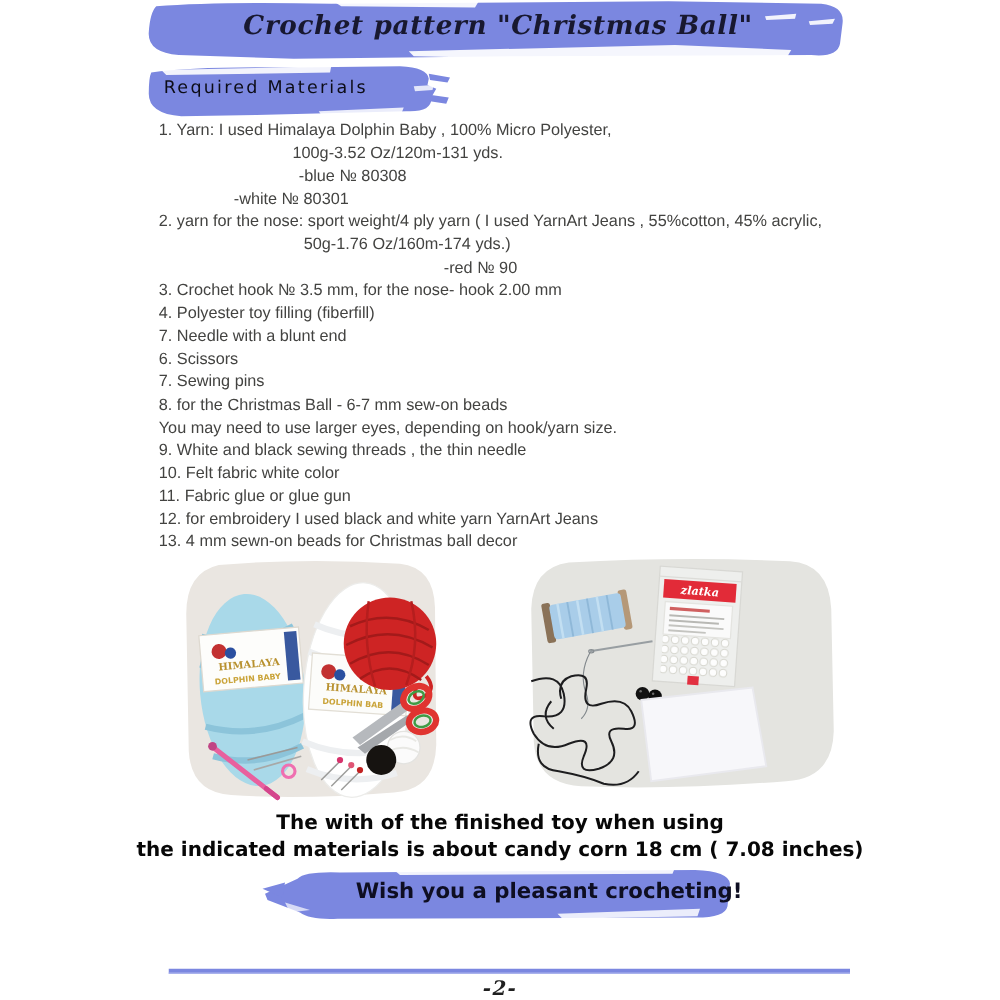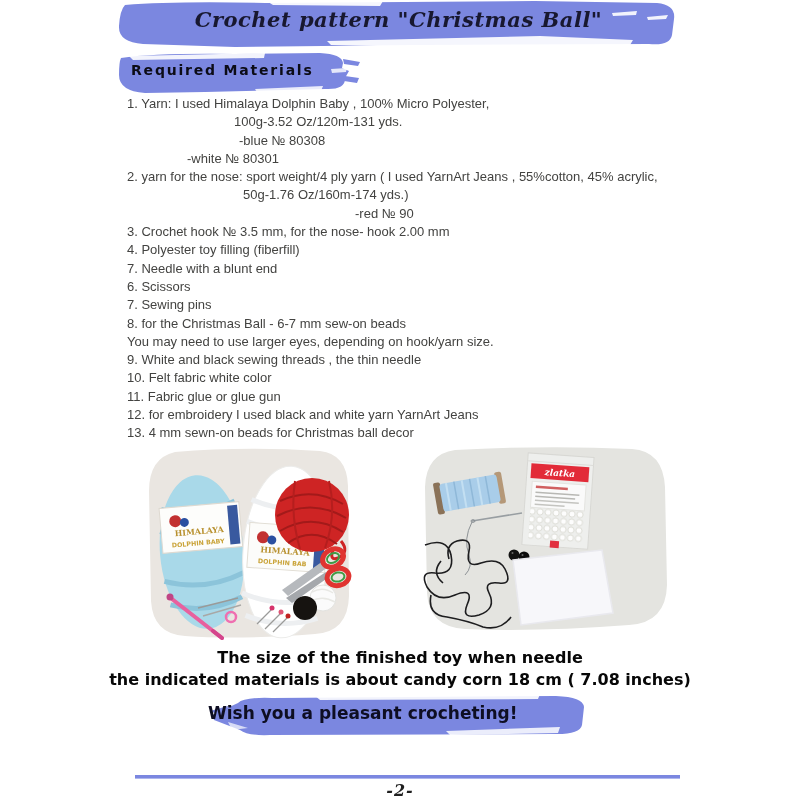--- a/index.html
+++ b/index.html
@@ -6,31 +6,31 @@
   .page{position:relative;width:800px;height:800px;background:#ffffff;overflow:hidden;
         font-family:"Liberation Sans",sans-serif;}
   svg{position:absolute;display:block;}
   .band-header{left:115px;top:0;}
   .band-section{left:115px;top:51px;}
   .band-banner{left:208px;top:694px;}
   .doc-title{position:absolute;left:115px;top:7px;width:567px;text-align:center;
              font-family:"DejaVu Serif",serif;font-style:italic;font-weight:bold;
              font-size:21px;color:#181830;letter-spacing:.5px;}
   .section-heading{position:absolute;left:131px;top:62px;
-             font-family:"DejaVu Sans",sans-serif;font-weight:bold;font-size:14px;
+             font-family:"DejaVu Sans",sans-serif;font-weight:normal;font-size:14px;
              letter-spacing:1.8px;color:#0c0c16;}
   .materials{position:absolute;left:127px;top:95px;width:640px;
              font-size:13px;color:#434341;}
   .ln{line-height:18.3px;white-space:nowrap;}
   .i95{margin-left:107px}.i153{margin-left:112px}.i146{margin-left:60px}
   .i156{margin-left:116px}.i228{margin-left:228px}
   .size-note{position:absolute;left:0;top:647px;width:800px;text-align:center;
              font-family:"DejaVu Sans",sans-serif;font-weight:bold;font-size:16px;
              color:#070707;line-height:22px;}
-  .banner-text{position:absolute;left:208px;top:703px;width:386px;text-align:left;
+  .banner-text{position:absolute;left:208px;top:703px;width:386px;text-align:right;
              font-family:"DejaVu Sans",sans-serif;font-weight:bold;font-size:17px;
              color:#0e0e22;}
   .footer{position:absolute;left:0;top:738px;width:800px;text-align:center;
              font-size:15px;color:#141414;line-height:21px;}
   .rule{position:absolute;left:135px;top:775px;width:545px;height:3px;
              background:#7b87e0;border-bottom:1px solid #aeb6ee;}
   .pagenum{position:absolute;left:0;top:781px;width:800px;text-align:center;
              font-family:"DejaVu Serif",serif;font-style:italic;font-weight:bold;
              font-size:16px;color:#1f1f1f;letter-spacing:1px;}
 </style>
@@ -212,21 +212,21 @@
       <circle cx="97" cy="110" r="5.5" fill="#121212"></circle>
       <circle cx="107" cy="112" r="5.5" fill="#0c0c0c"></circle>
       <circle cx="95.5" cy="108" r="1" fill="#6a6a6a"></circle>
       <circle cx="105.5" cy="110" r="1" fill="#6a6a6a"></circle>
     </g>
 
     <path d="M96,115 L185,105 L196,168 L104,180 Z" fill="#f7f7fa" stroke="#e9e9ee" stroke-width="1.5"></path>
   </svg>
 
   <div class="size-note">
-    <div>The size of the finished toy when needle</div>
+    <div>The with of the finished toy when using</div>
     <div>the indicated materials is about candy corn 18 cm ( 7.08 inches)</div>
   </div>
 
   <svg class="band-banner" width="386" height="42" viewBox="0 0 386 42">
     <path fill="#7b87e0" d="M4,21 L30,9 Q36,3 64,4 L348,2 Q375,3 376,13 L374,31 Q372,41 344,40 L62,41 Q40,42 32,36 L6,26 Z"></path>
     <path fill="#7b87e0" d="M2,17 L20,12 L18,24 Z"></path>
     <path fill="#ffffff" opacity=".9" d="M106,1 L332,0 L330,5 L112,6 Z"></path>
     <path fill="#ffffff" opacity=".85" d="M238,37 L352,33 L350,39 L242,41 Z"></path>
     <path fill="#ffffff" opacity=".7" d="M20,28 L40,34 L24,36 Z"></path>
   </svg>

